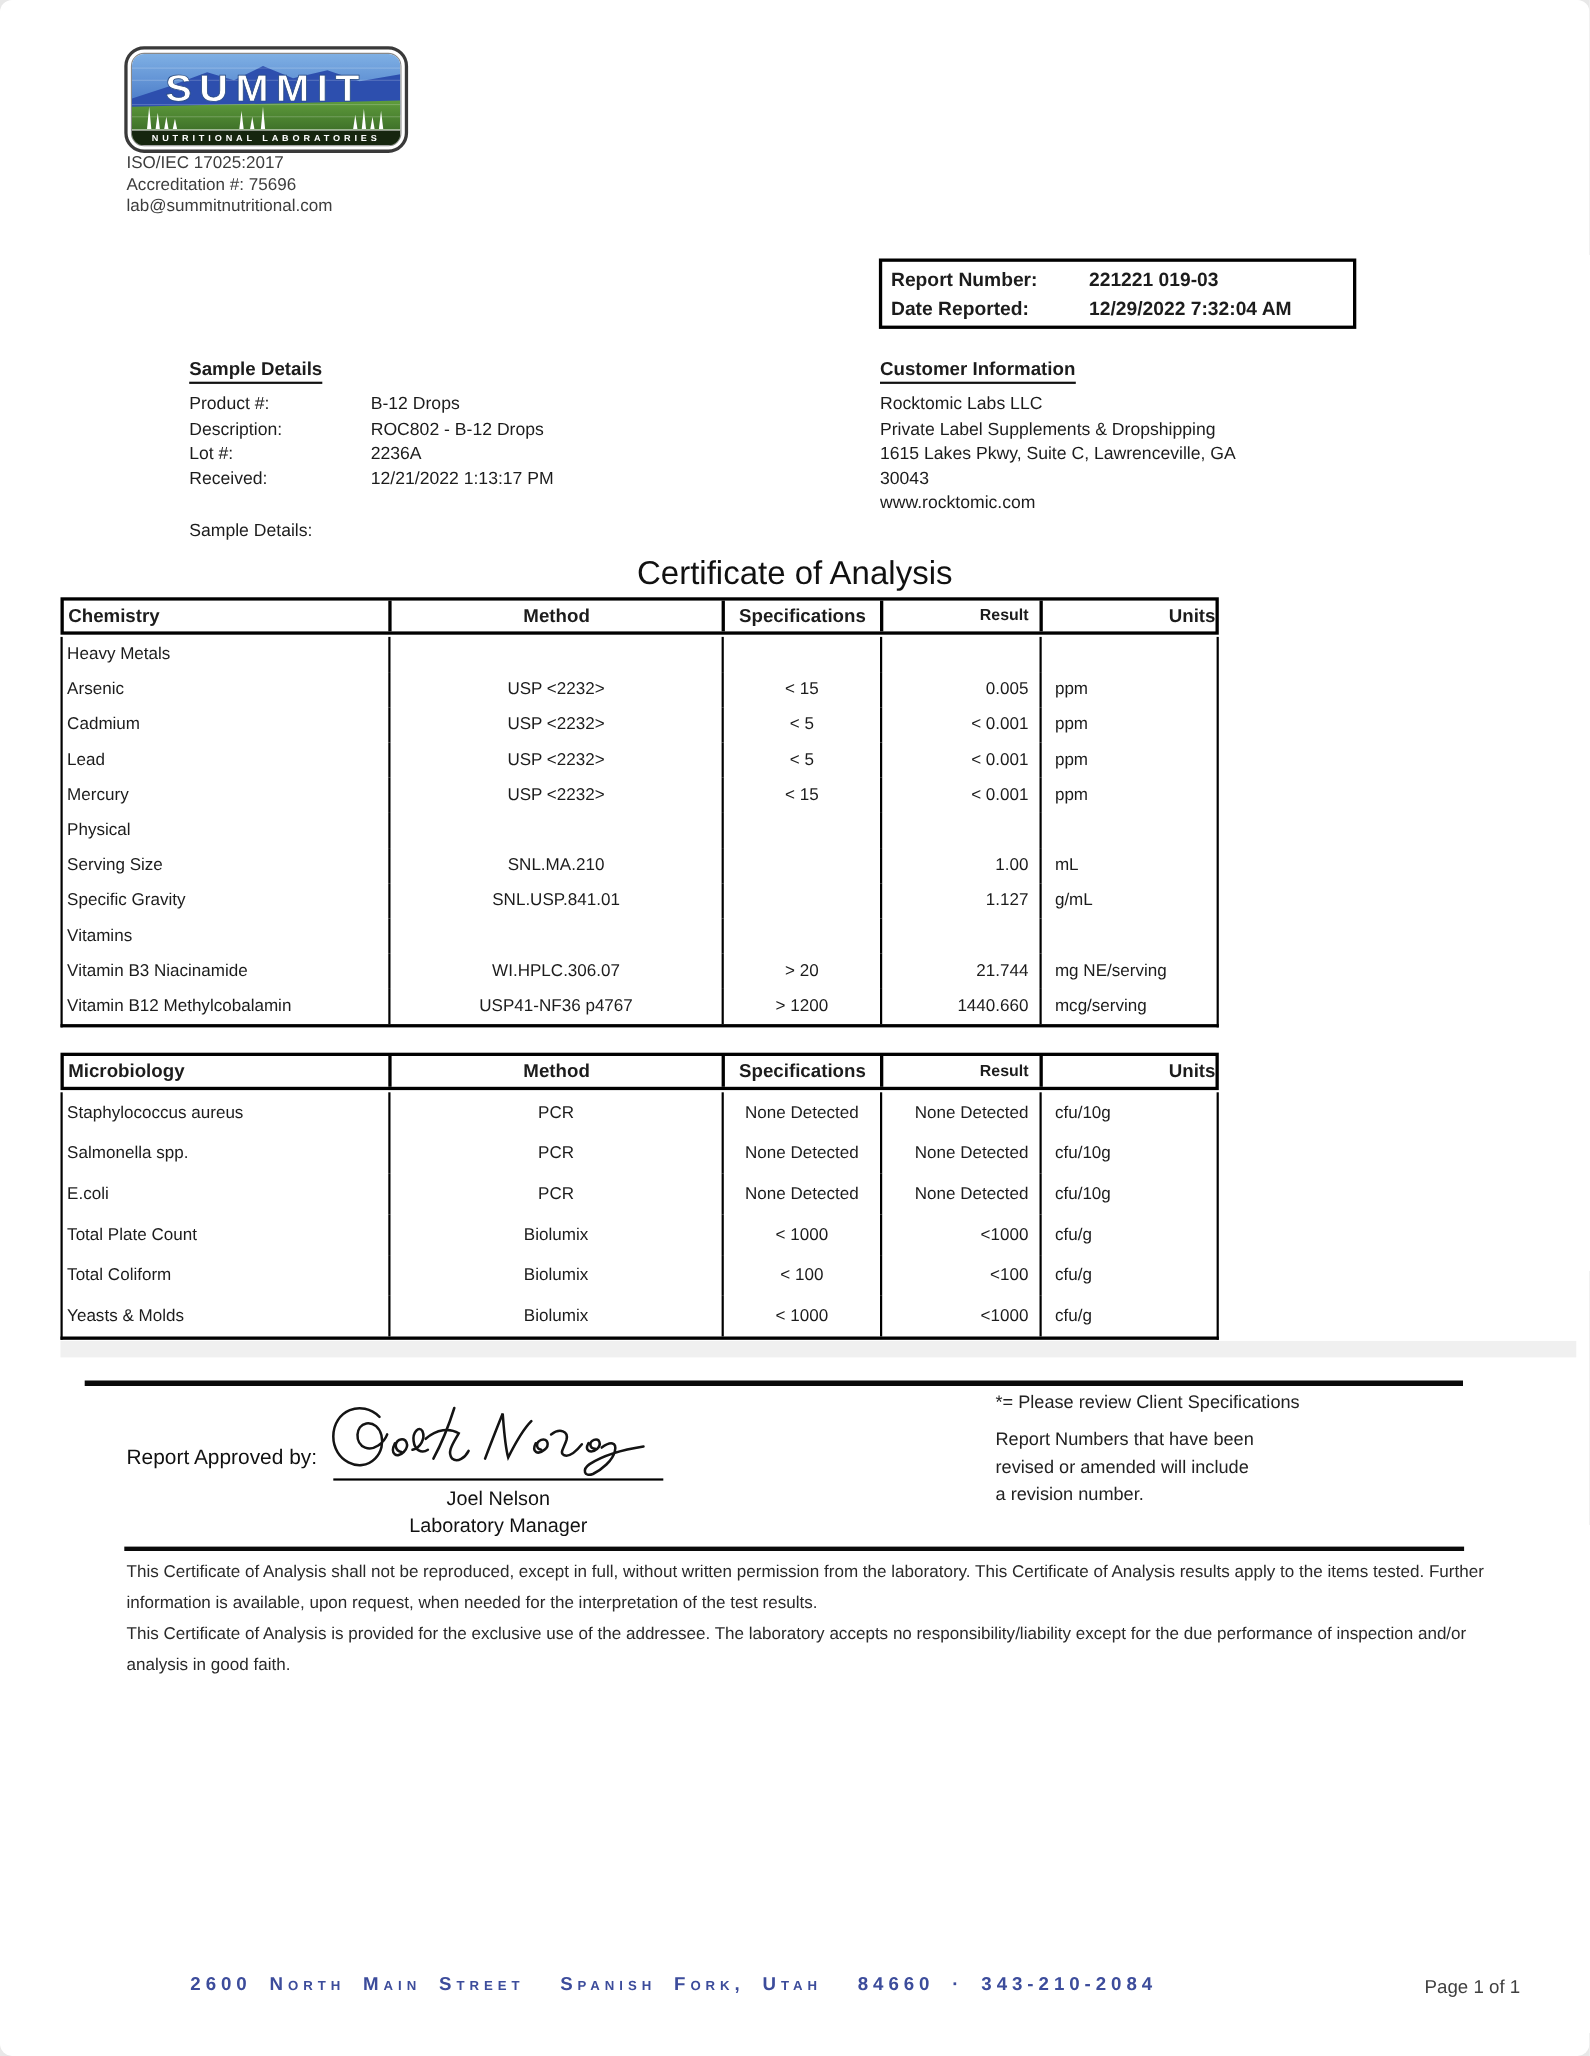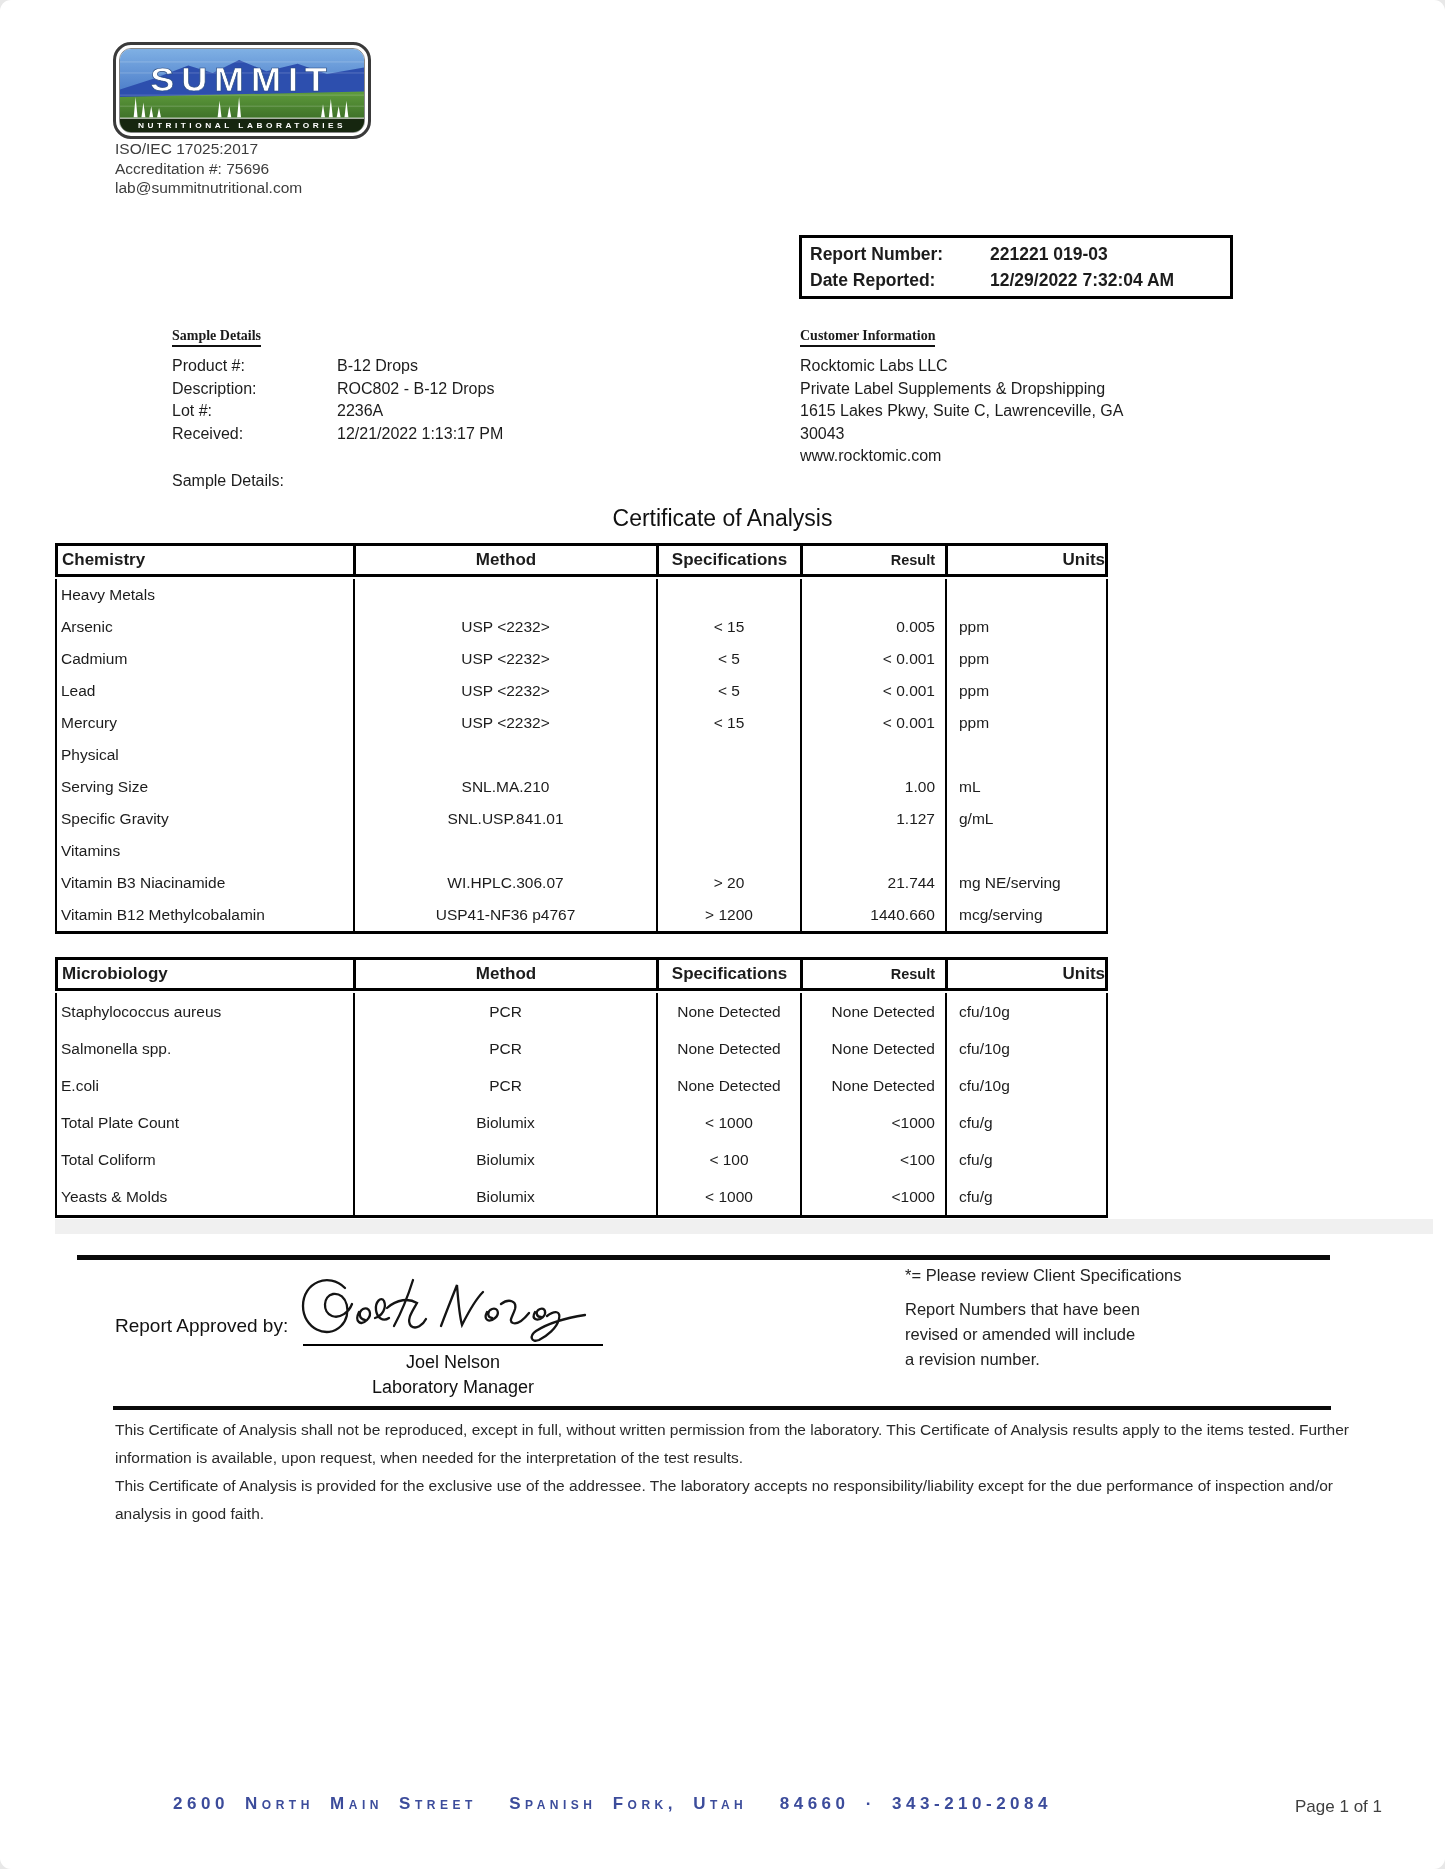--- a/index.html
+++ b/index.html
@@ -14,30 +14,30 @@
         background:#fff;padding:3px;box-sizing:border-box;}
   .logo-inner{width:100%;height:100%;border-radius:12px;overflow:hidden;position:relative;border:1px solid #888;box-sizing:border-box;}
   .logo-inner svg{display:block;width:100%;height:100%;}
   
   .accred{left:115px;top:139px;font-size:15.5px;line-height:19.5px;color:#3d3d3d;}
   
   .report-box{left:799px;top:235px;width:434px;border:3px solid #000;box-sizing:border-box;padding:3px 8px;}
   .rb-row{display:flex;font-weight:bold;font-size:17.5px;line-height:26px;}
   .rb-label{width:180px;}
   
-  .block-heading{font-size:14px;font-weight:bold;display:inline-block;border-bottom:2.5px solid #111;padding-bottom:1px;font-family:Liberation Serif, serif;}
+  .block-heading{font-size:17px;font-weight:bold;display:inline-block;border-bottom:2.5px solid #111;padding-bottom:1px;}
   .sample{left:172px;top:326px;width:480px;font-size:16px;}
   .kv{display:flex;line-height:22.5px;}
   .kv-label{width:165px;}
   .kv-gap{height:25px;}
   .customer{left:800px;top:326px;width:450px;font-size:16px;}
   .cust-line{line-height:22.5px;}
   .block-body{margin-top:8px;}
   
-  .coa-title{left:0;top:505px;width:1445px;text-align:center;font-size:23px;color:#111;}
+  .coa-title{left:0;top:505px;width:1445px;text-align:center;font-size:30px;color:#111;}
   
   .coa-table{left:55px;width:1053px;}
   .thead{display:flex;border:3px solid #000;box-sizing:border-box;background:#fff;}
   .th{font-weight:bold;text-align:center;font-size:17px;line-height:28px;border-right:3px solid #000;box-sizing:border-box;}
   .th:last-child{border-right:none;text-align:right;}
   .th.small{font-size:14.5px;}
   .tbody{margin-top:2px;border-left:2px solid #000;border-right:2px solid #000;border-bottom:3px solid #000;box-sizing:border-box;}
   .tr{display:flex;}
   .td{box-sizing:border-box;border-right:2px solid #000;font-size:15.5px;overflow:hidden;}
   .td:last-child{border-right:none;}

